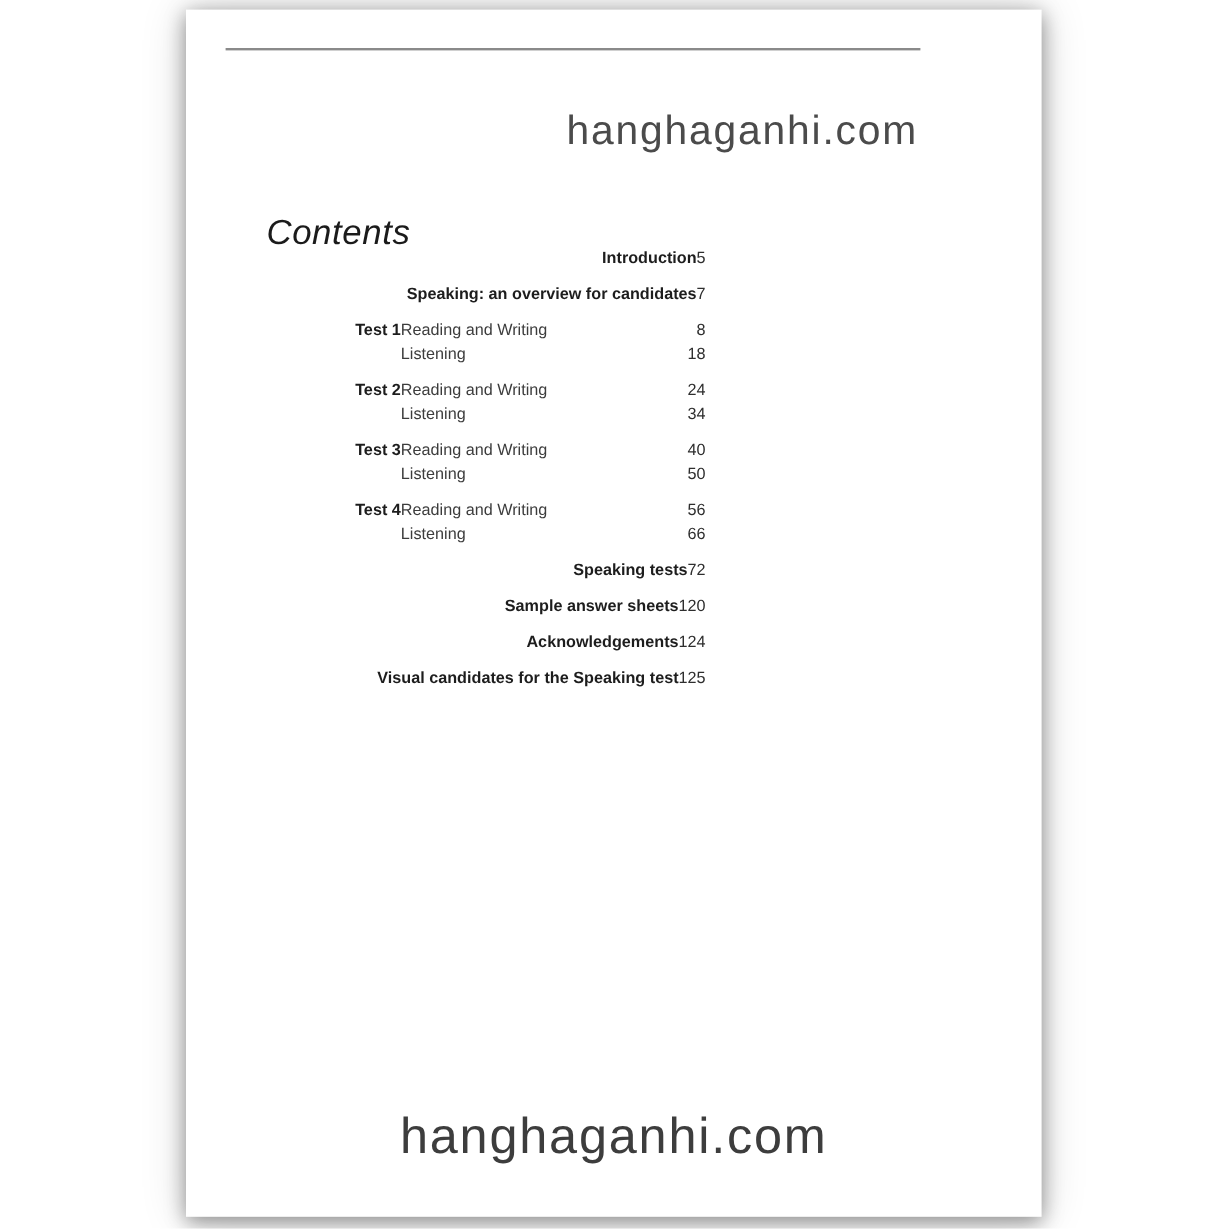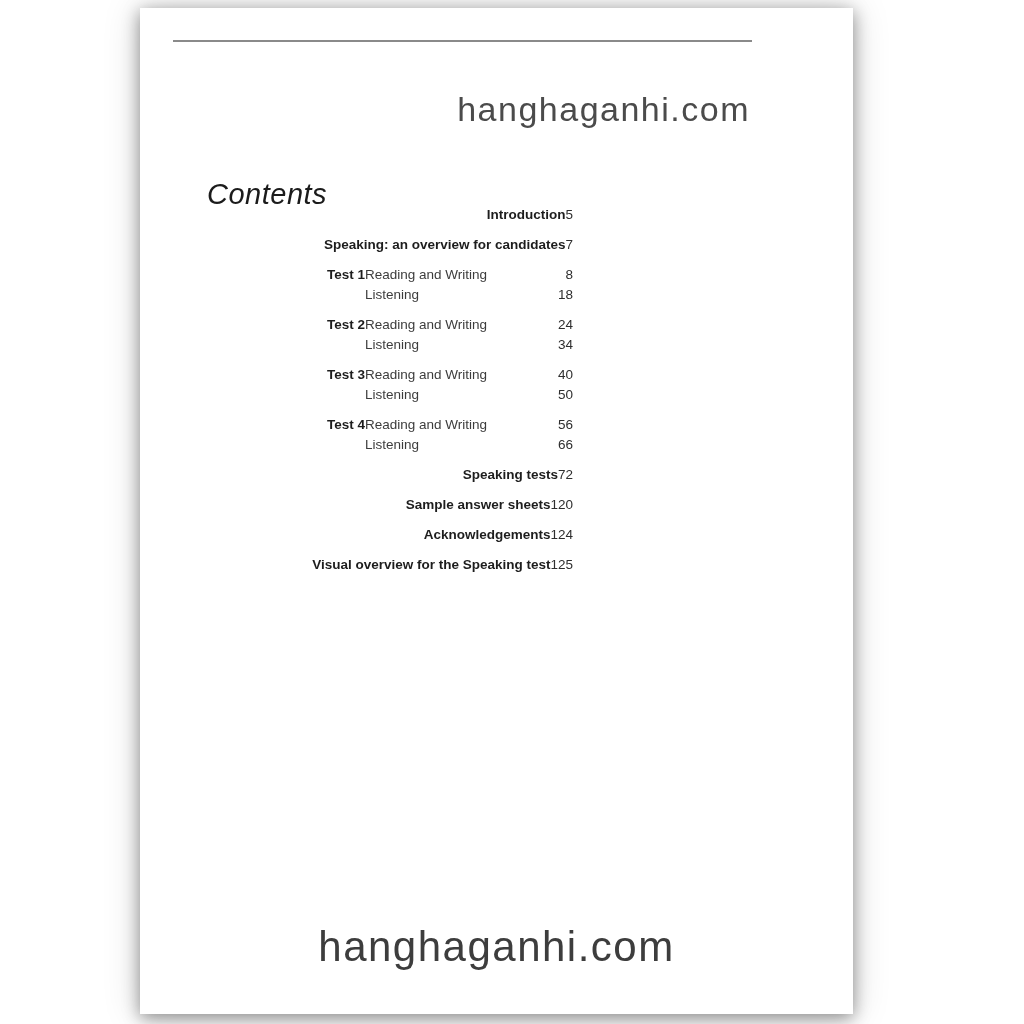--- a/index.html
+++ b/index.html
@@ -10,21 +10,21 @@
     position: relative;
     width: 1024px;
     height: 1024px;
     overflow: hidden;
     background: #ffffff;
   }
 
   
   .sheet {
     position: absolute;
-    left: 140px;
+    left: 155px;
     top: 8px;
     width: 713px;
     height: 1006px;
     background: #ffffff;
     box-shadow: 0 4px 16px rgba(0,0,0,0.40), 0 0 36px rgba(0,0,0,0.16);
   }
 
   .top-rule {
     position: absolute;
     left: 33px;
@@ -71,21 +71,20 @@
   .toc-row:last-child { margin-bottom: 0; }
 
   .toc-label {
     font-weight: bold;
     color: #1d1d1d;
     flex: 1 1 auto;
     text-align: right;
   }
   .toc-row.test .toc-label {
     flex: 0 0 112px;
-    margin-left: 46px;
   }
   .toc-subs { flex: 1 1 auto; }
   .toc-subrow { display: flex; }
   .toc-sublabel {
     flex: 1 1 auto;
     font-weight: normal;
     color: #3c3c3c;
   }
   .toc-page {
     flex: 0 0 auto;
@@ -187,21 +186,21 @@
         </div>
         <div class="toc-row simple">
           <span class="toc-label">Sample answer sheets</span>
           <span class="toc-page">120</span>
         </div>
         <div class="toc-row simple">
           <span class="toc-label">Acknowledgements</span>
           <span class="toc-page">124</span>
         </div>
         <div class="toc-row simple">
-          <span class="toc-label">Visual overview for the Speaking test</span>
+          <span class="toc-label">Visual candidates for the Speaking test</span>
           <span class="toc-page">125</span>
         </div>
       </div>
 
     <div class="wm-bottom">hanghaganhi.com</div>
 
   </div>
 </div>
 
 </body></html>

